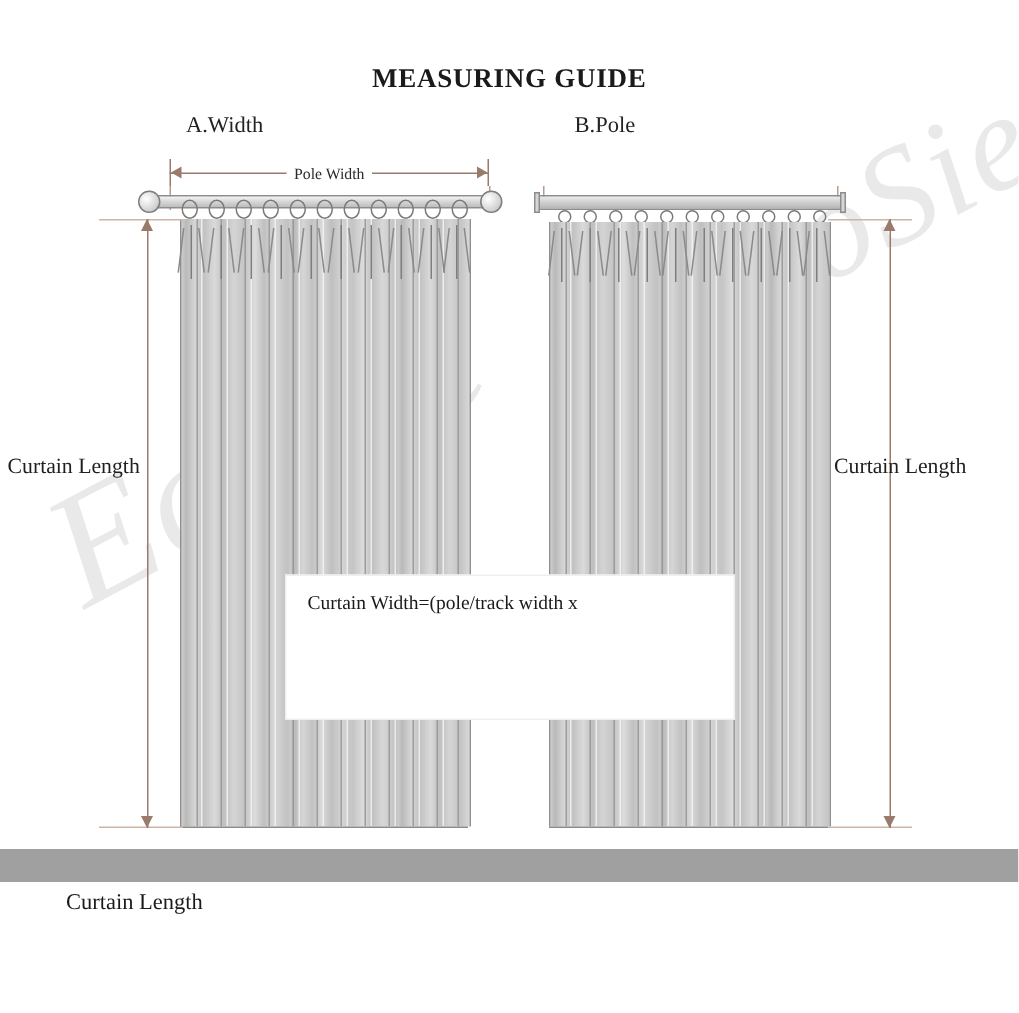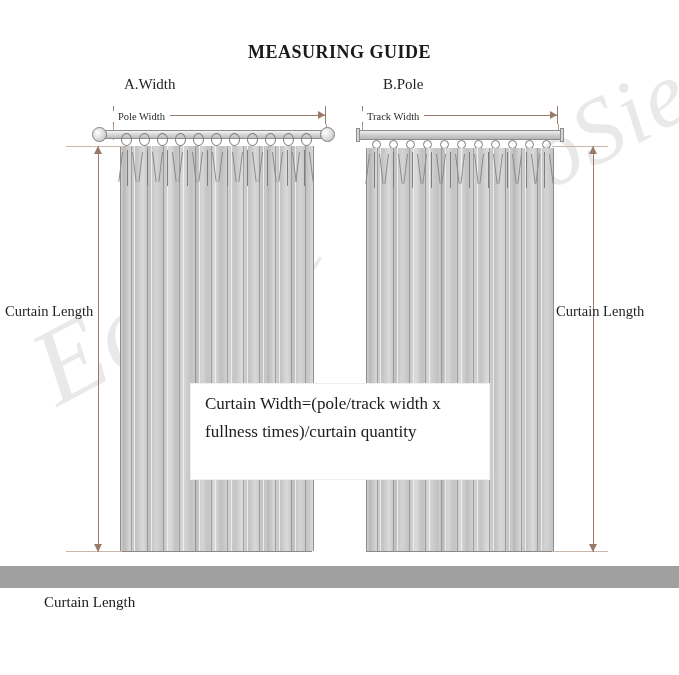--- a/index.html
+++ b/index.html
@@ -80,20 +80,21 @@
     width: 0; height: 0;
     border-top: 4.5px solid transparent;
     border-bottom: 4.5px solid transparent;
   }
   .dimbar .arrowL { left: 1px; border-right: 7px solid #9a7b6b; }
   .dimbar .arrowR { right: 1px; border-left: 7px solid #9a7b6b; }
   .dimbar .capwrap {
     position: absolute;
     top: 0px;
     left: 0; right: 0;
+    text-align: center;
   }
   .dimbar .capwrap span {
     background: #fff;
     padding: 0 5px;
     font-size: 10.5px;
     color: #2b2b2b;
     line-height: 18px;
   }
 
   
@@ -251,21 +252,21 @@
     top: 383px;
     width: 300px;
     height: 97px;
     background: #ffffff;
     border: 1px solid #efefef;
     padding: 10px 14px 0 14px;
     box-sizing: border-box;
   }
   .formula p {
     margin: 0 0 7px 0;
-    font-size: 17px;
+    font-size: 13px;
     line-height: 1.22;
     color: #1a1a1a;
   }
 
   
   .footer-bar {
     position: absolute;
     left: 0;
     top: 566px;
     width: 679px;
@@ -327,30 +328,20 @@
     <div class="tickR"></div>
     <div class="arrowL"></div>
     <div class="arrowR"></div>
     <div class="capwrap">
       <span>Pole Width</span>
     </div>
   </div>
   <div class="vtick" style="left:113px; top:124px; height:16px;"></div>
   <div class="vtick" style="left:326px; top:124px; height:16px;"></div>
 
-  <div class="dimbar" style="left:362px; top:106px; width:196px;">
-    <div class="line"></div>
-    <div class="tickL"></div>
-    <div class="tickR"></div>
-    <div class="arrowL"></div>
-    <div class="arrowR"></div>
-    <div class="capwrap">
-      <span>Track Width</span>
-    </div>
-  </div>
   <div class="vtick" style="left:362px; top:124px; height:14px;"></div>
   <div class="vtick" style="left:558px; top:124px; height:14px;"></div>
 
   <div class="assembly">
 
     <div class="rod" style="left:98px; top:130px; width:232px;"></div>
     <div class="rod-finial" style="left:92px; top:127px;"></div>
     <div class="rod-finial" style="left:320px; top:127px;"></div>
 
     <div class="ring" style="left:121px; top:133px;"></div>
@@ -555,21 +546,20 @@
   <div class="hguide" style="left:552px; top:551px; width:56px;"></div>
   <div class="vdim" style="left:584px; top:146px; height:406px;">
     <div class="line"></div>
     <div class="arrowT"></div>
     <div class="arrowB"></div>
   </div>
   <div class="vlabel" id="len-label-right">Curtain Length</div>
 
   <div class="formula">
     <p>Curtain Width=(pole/track width x</p>
-    <p>fullness times)/curtain quantity</p>
   </div>
 
   <div class="footer-bar"></div>
   <div class="footer">
     <div class="f-title">Curtain Length</div>
   </div>
 
 </div>
 
 </body></html>

